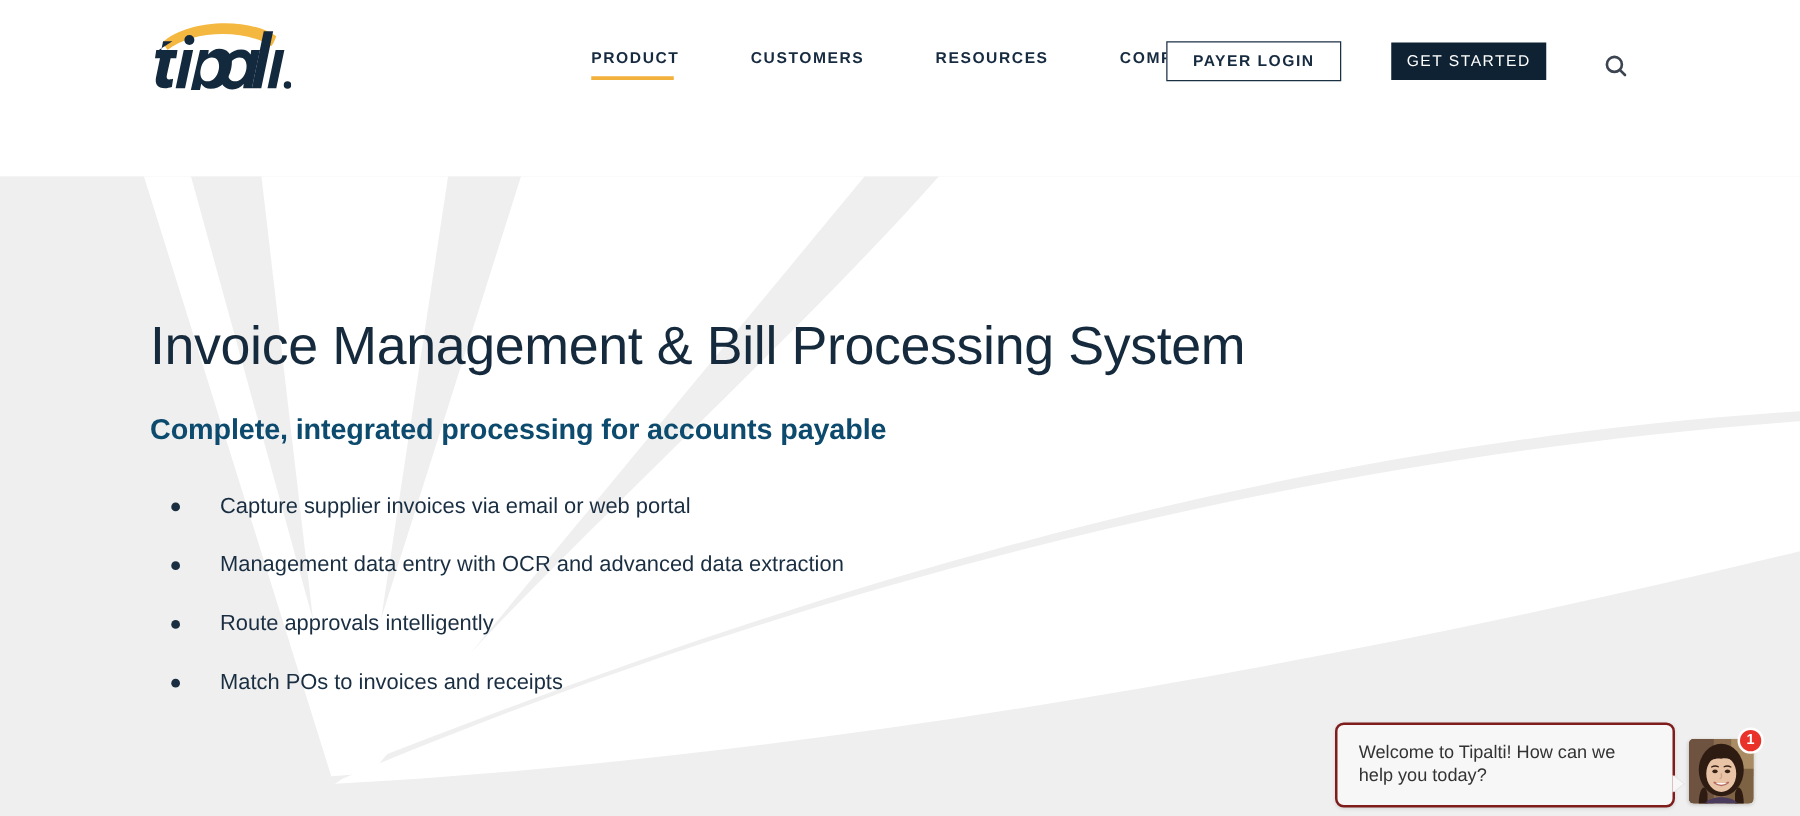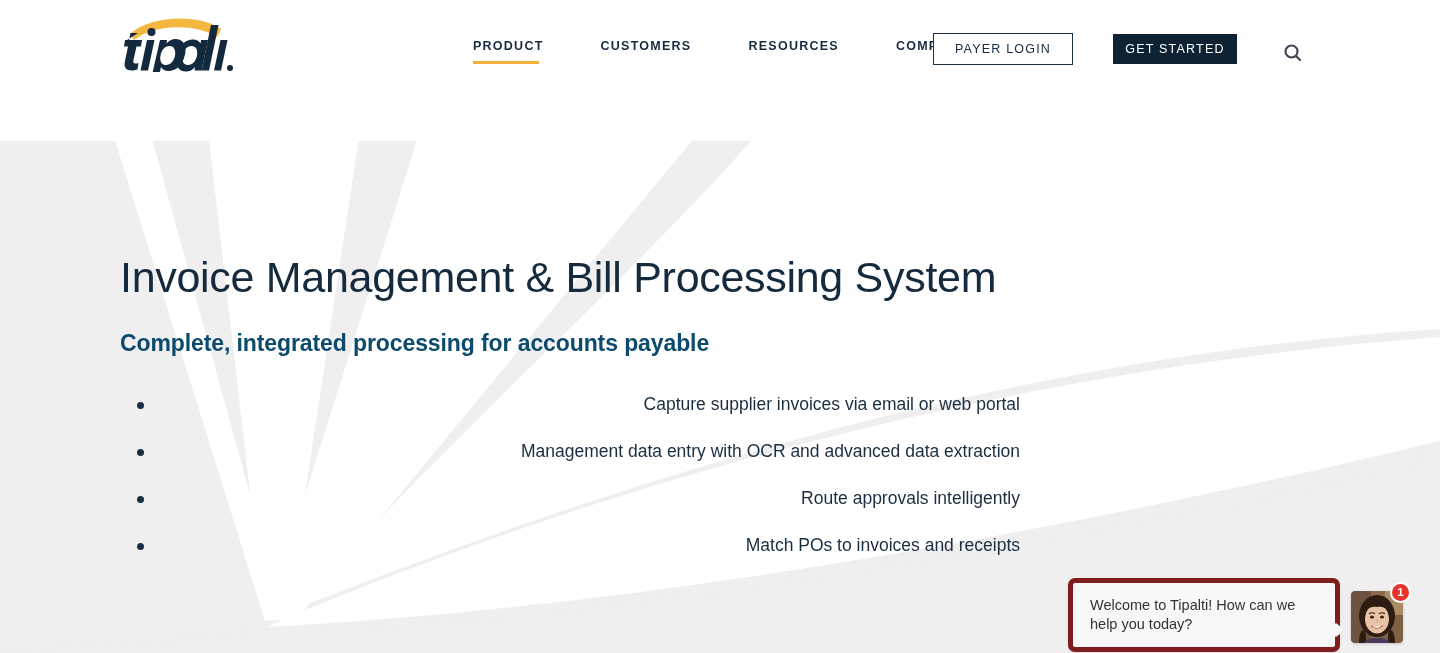--- a/index.html
+++ b/index.html
@@ -74,21 +74,21 @@
     position:absolute;
     left:933px;
     top:33px;
     width:140px;
     height:32px;
     border:1px solid #1C3044;
     background:#ffffff;
     color:#172B40;
     font-family:"Liberation Sans", sans-serif;
     font-size:12.5px;
-    font-weight:normal;
+    font-weight:bold;
     letter-spacing:1.2px;
     line-height:30px;
     text-align:center;
     cursor:pointer;
   }
 
   .btn-started {
     position:absolute;
     left:1113px;
     top:34px;
@@ -119,21 +119,20 @@
   }
 
   
   .hero {
     position:absolute;
     top:141px; left:0;
     width:1440px;
     height:512px;
     background:#EFEFEF;
     overflow:hidden;
-    text-align:right;
   }
   .hero-bg {
     position:absolute;
     top:0; left:0;
     width:1440px;
     height:512px;
     display:block;
   }
 
   .hero-content {
@@ -202,21 +201,21 @@
     z-index:60;
     display:flex;
     align-items:flex-start;
   }
 
   .chat-bubble {
     position:relative;
     width:272px;
     min-height:64px;
     background:#F7F7F7;
-    border:5px solid #7f1d1d;
+    border:2px solid #7f1d1d;
     border-radius:7px;
     box-shadow:0 1px 3px rgba(0,0,0,0.10);
     padding:13px 16px 13px 17px;
     cursor:pointer;
   }
   .chat-text {
     font-size:14.5px;
     line-height:19px;
     color:#333333;
     font-family:"Liberation Sans", sans-serif;

